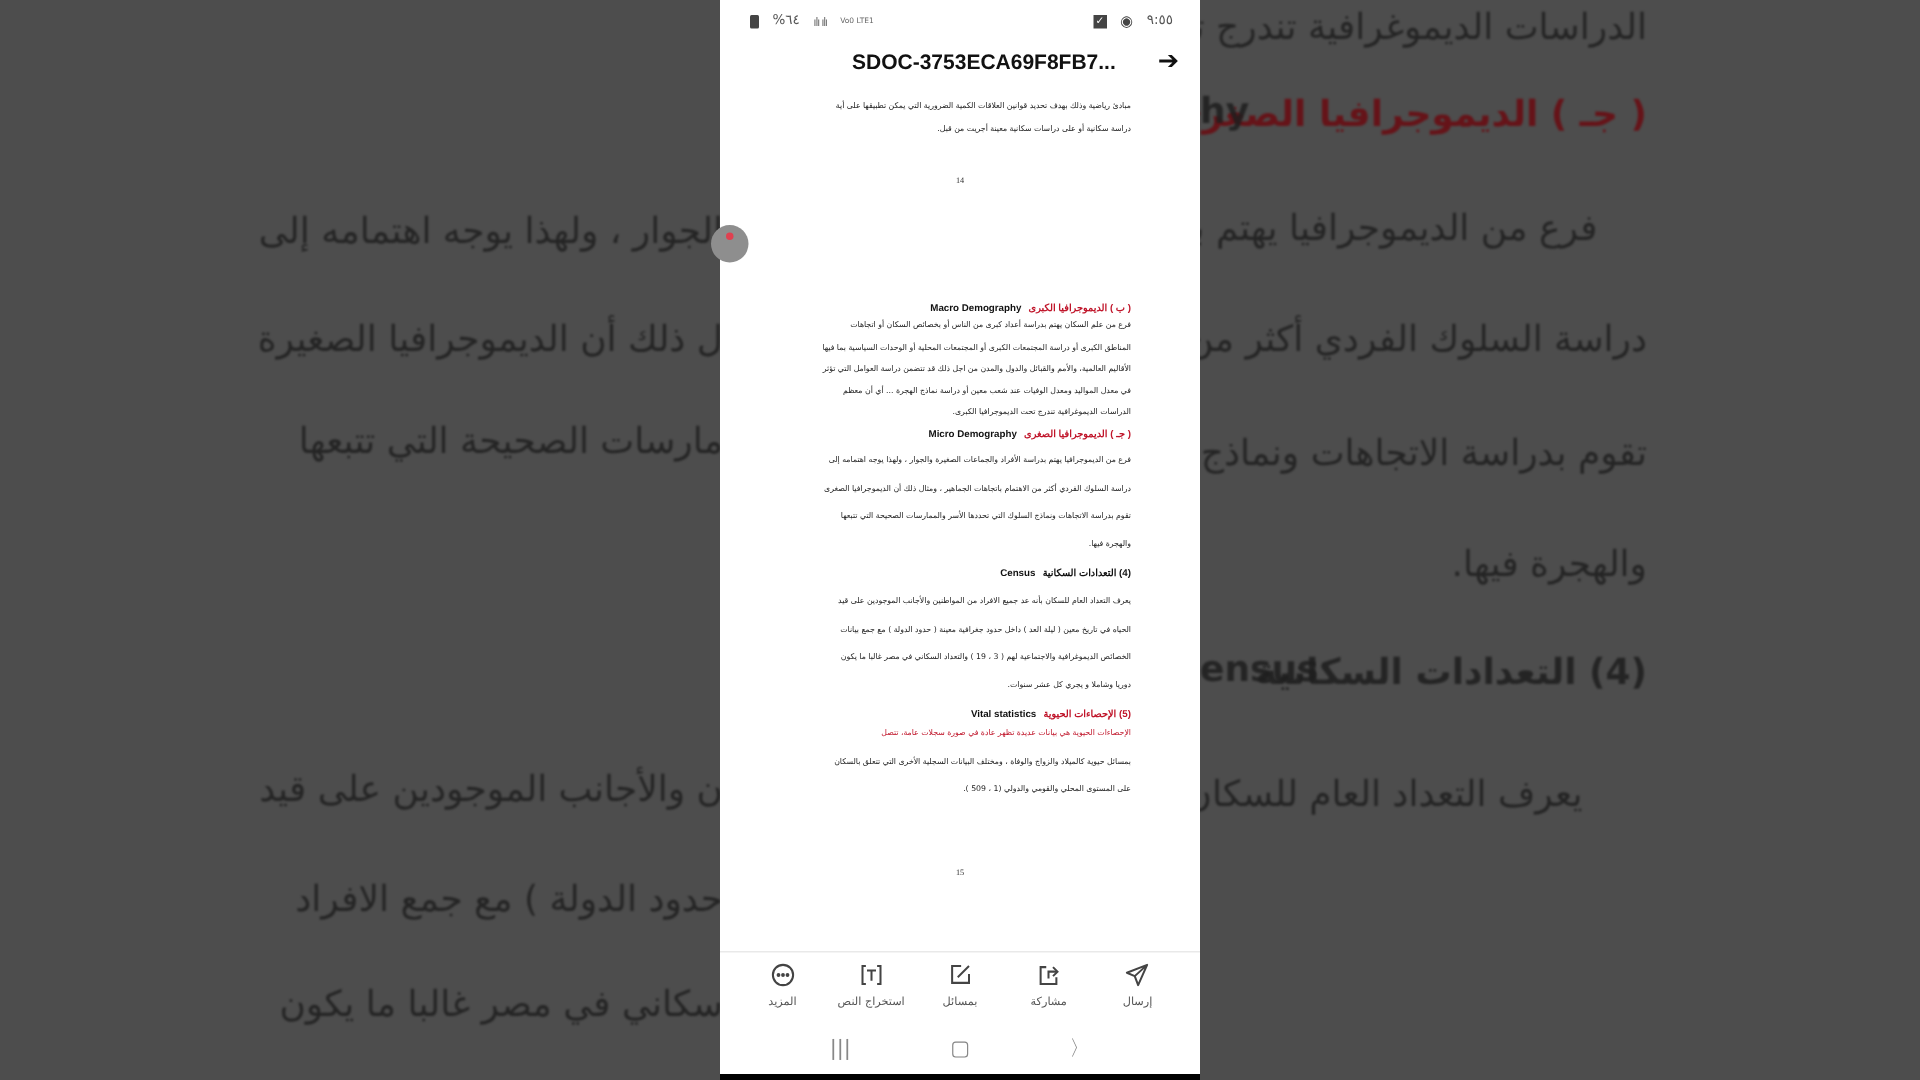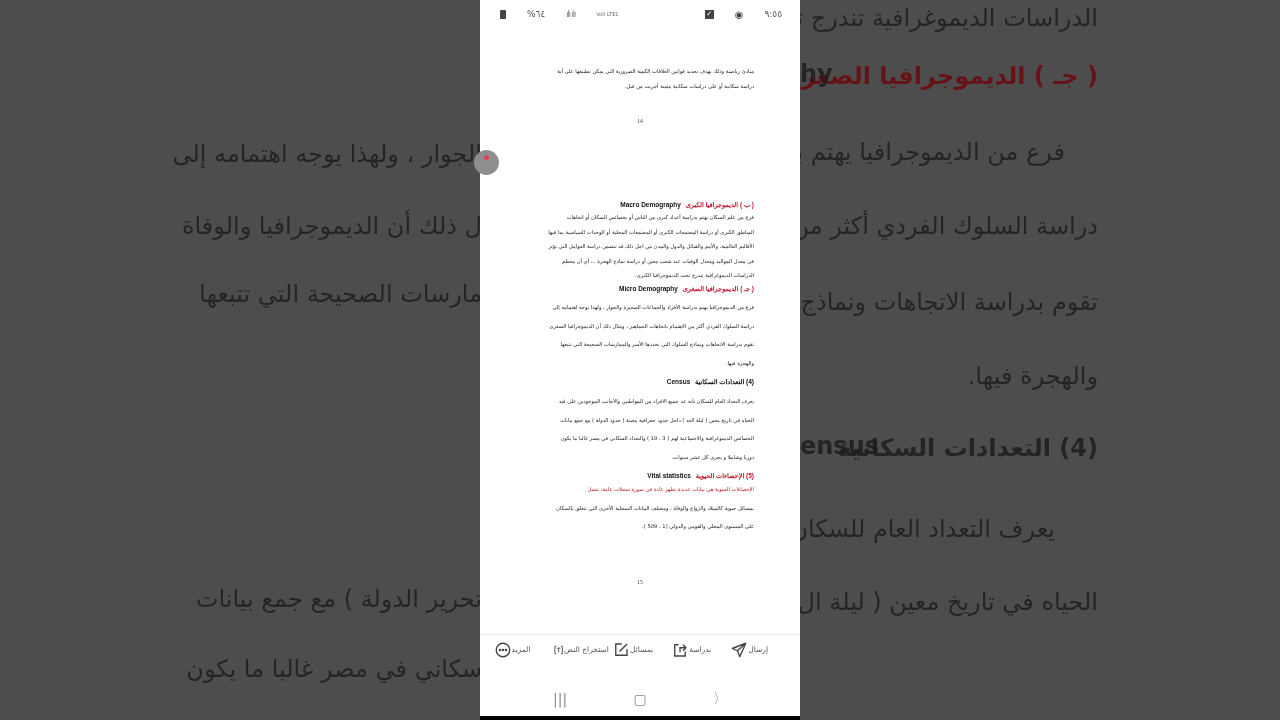--- a/index.html
+++ b/index.html
@@ -13,21 +13,21 @@
   .bg-line { position: absolute; white-space: nowrap; direction: rtl; color: #1e1e1e;
     font-family: "DejaVu Sans", sans-serif; font-size: 24px; filter: blur(0.6px); opacity: .85; }
   .bg-line.red { color: #6a0a10; font-weight: bold; }
   .bg-line.bold { font-weight: bold; }
   .bg-left .bg-line { right: -2px; }
   .bg-right .bg-line { right: 182px; }
 
   
   .phone { position: absolute; left: 480px; top: 0; width: 320px; height: 720px; background: #fff; overflow: hidden; }
   .status-bar { height: 28px; display: flex; align-items: center; justify-content: space-between; padding: 0 18px 0 20px; font-size: 9px; color: #555; }
-  .status-left, .status-right { display: flex; align-items: center; gap: 21px; }
+  .status-left, .status-right { display: flex; align-items: center; gap: 9px; }
   .battery { width: 6px; height: 9px; background: #444; border-radius: 1px; }
   .sig { font-size: 8px; letter-spacing: -1px; color: #777; }
   .lte { font-size: 5px; line-height: 5px; color: #666; }
   .chk { width: 9px; height: 9px; background: #444; color: #fff; font-size: 7px; line-height: 9px; text-align: center; }
   .cam { font-size: 10px; color: #444; }
 
   .app-bar { height: 30px; display: flex; align-items: center; position: relative; }
   .title { position: absolute; left: 88px; font-family: "Liberation Sans", sans-serif; font-size: 14px; font-weight: bold; color: #111; top: 5px; }
   .back { position: absolute; right: 14px; top: 3px; font-size: 17px; color: #111; }
 
@@ -39,67 +39,71 @@
   .h .ar { color: #c0152a; }
   .h .ar.black { color: #111; }
   .h .en { color: #111; margin-right: 3px; }
   .red-text { color: #c0152a; }
   .pnum { position: absolute; left: 0; width: 320px; text-align: center; font-family: "Liberation Serif", serif; font-size: 5.5px; color: #333; }
 
   .float-btn { position: absolute; left: 474px; top: 150px; width: 25px; height: 25px; border-radius: 50%; background: #8e8e8e; }
   .float-btn .dot { position: absolute; left: 10px; top: 5px; width: 5px; height: 5px; background: #e04050; border-radius: 50%; }
 
   .toolbar { position: absolute; top: 634px; left: 0; width: 320px; height: 46px; border-top: 1px solid #e9e9e9; display: flex; flex-direction: row-reverse; justify-content: space-around; padding: 6px 12px 0; }
-  .tool { display: flex; flex-direction: row; align-items: flex-start; width: 56px; }
+  .tool { display: flex; flex-direction: column; align-items: center; width: 56px; }
   .tool svg { width: 18px; height: 18px; }
   .tool .lbl { font-size: 7.5px; color: #555; margin-top: 4px; direction: rtl; white-space: nowrap; }
 
   .navbar { position: absolute; top: 682px; left: 0; width: 320px; height: 34px; display: flex; justify-content: space-around; align-items: center; padding: 0 40px; }
   .nav-btn { color: #888; font-size: 14px; }
   .bottom-black { position: absolute; top: 716px; left: 0; width: 320px; height: 4px; background: #000; }
 </style>
 </head>
 <body>
 
 <div class="bg-left">
   <div class="bg-line" style="top:140px">الجوار ، ولهذا يوجه اهتمامه إلى</div>
-  <div class="bg-line" style="top:212px">ل ذلك أن الديموجرافيا والوفاة</div>
+  <div class="bg-line" style="top:212px">ل ذلك أن الديموجرافيا الصغيرة</div>
   <div class="bg-line" style="top:280px">مارسات الصحيحة التي تتبعها</div>
-  <div class="bg-line" style="top:585px">تحرير الدولة ) مع جمع بيانات</div>
+  <div class="bg-line" style="top:512px">ن والأجانب الموجودين على قيد</div>
+  <div class="bg-line" style="top:585px">حدود الدولة ) مع جمع الافراد</div>
   <div class="bg-line" style="top:655px">سكاني في مصر غالبا ما يكون</div>
 </div>
 <div class="bg-right">
   <div class="bg-line" style="top:4px">الدراسات الديموغرافية تندرج تحت</div>
   <div class="bg-line red" style="top:62px">( جـ ) الديموجرافيا الصغرى</div>
   <div class="bg-line bold" style="top:60px; right:auto; left:0; direction:ltr;">hy</div>
   <div class="bg-line" style="top:138px; right:215px">فرع من الديموجرافيا يهتم بد</div>
   <div class="bg-line" style="top:288px">تقوم بدراسة الاتجاهات ونماذج</div>
   <div class="bg-line" style="top:212px">دراسة السلوك الفردي أكثر من</div>
   <div class="bg-line" style="top:362px">والهجرة فيها.</div>
   <div class="bg-line bold" style="top:434px">(4) التعدادات السكانية</div>
   <div class="bg-line bold" style="top:432px; right:auto; left:0; direction:ltr;">ensus</div>
   <div class="bg-line" style="top:515px; right:225px">يعرف التعداد العام للسكان</div>
-  <div class="bg-line" style="top:588px">الحياه في تاريخ معين ( ليلة ال</div>
 </div>
 
 <div class="phone">
   <div class="status-bar">
     <div class="status-left">
       <span class="battery"></span>
       <span>%٦٤</span>
       <span class="sig">ılı ılı</span>
       <span class="lte">Vo0 LTE1</span>
     </div>
     <div class="status-right">
       <span class="chk">✓</span>
       <span class="cam">◉</span>
       <span>٩:٥٥</span>
     </div>
   </div>
 
+  <div class="app-bar">
+    <span class="title">SDOC-3753ECA69F8FB7...</span>
+    <span class="back">➔</span>
+  </div>
 
   <div class="doc">
     <div class="p" style="top:6px">
       <div class="ln">مبادئ رياضية وذلك بهدف تحديد قوانين العلاقات الكمية الضرورية التي يمكن تطبيقها على أية</div>
       <div class="ln">دراسة سكانية أو على دراسات سكانية معينة أجريت من قبل.</div>
     </div>
     <div class="pnum" style="top:60px">14</div>
 
     <div class="h" style="top:143px">
       <span class="ar">( ب ) الديموجرافيا الكبرى</span>
@@ -154,21 +158,21 @@
           <path d="M21 3 L3 10 L10 13 L13 21 Z M10 13 L21 3"></path>
         </svg>
       <span class="lbl">إرسال</span>
     </div>
     <div class="tool">
       <svg viewBox="0 0 24 24" fill="none" stroke="#444" stroke-width="1.8">
           <path d="M10 5 H5 V20 H19 V14"></path>
           <path d="M12 15 V9 H19"></path>
           <path d="M16 5 L20 9 L16 13"></path>
         </svg>
-      <span class="lbl">بدراسة</span>
+      <span class="lbl">مشاركة</span>
     </div>
     <div class="tool">
       <svg viewBox="0 0 24 24" fill="none" stroke="#444" stroke-width="1.8">
           <path d="M13 4 H5 V19 H20 V11"></path>
           <path d="M10 14 L20 4"></path>
         </svg>
       <span class="lbl">بمسائل</span>
     </div>
     <div class="tool">
       <svg viewBox="0 0 24 24" fill="none" stroke="#444" stroke-width="1.8">

